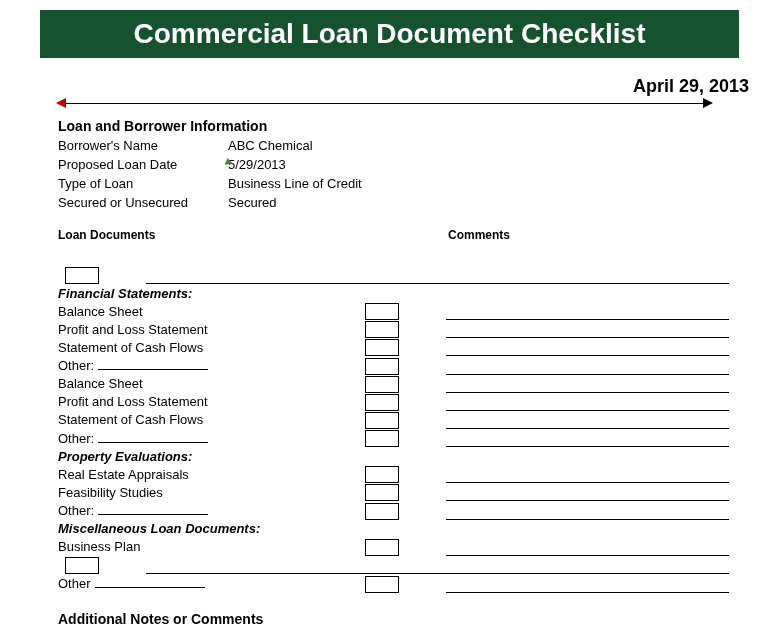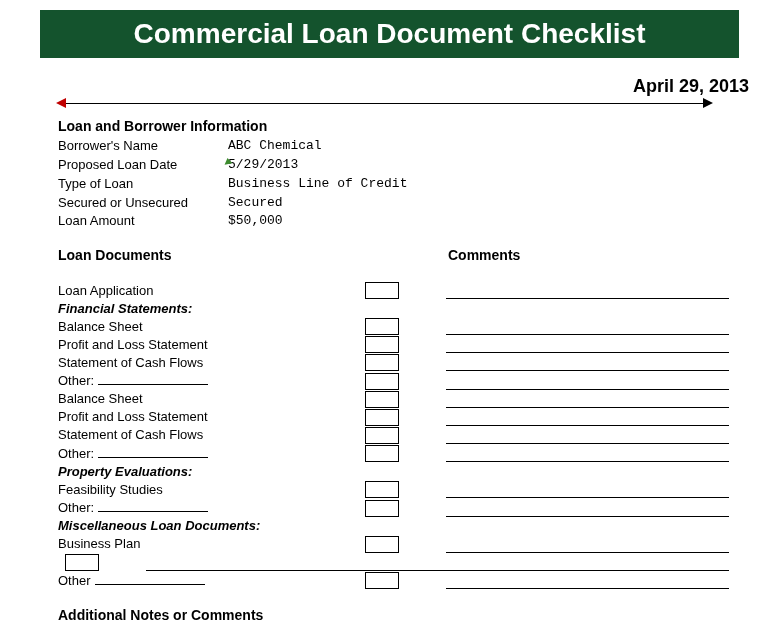--- a/index.html
+++ b/index.html
@@ -65,43 +65,42 @@
   }
   .kv-row {
     display: flex;
     line-height: 1.45;
   }
   .kv-label {
     width: 170px;
   }
   .kv-value {
     flex: 1;
-    font-family: Liberation Mono, monospace;
   }
   .green-tick {
     position: relative;
   }
   .green-tick::before {
     content: "";
     position: absolute;
     left: -4px;
     top: 2px;
     width: 0; height: 0;
     border-left: 4px solid transparent;
     border-right: 4px solid transparent;
     border-bottom: 6px solid #3c8b2e;
     transform: rotate(-10deg);
   }
   .spacer { height: 16px; }
 
   .columns-head {
     display: flex;
     font-weight: bold;
-    font-size: 14px;
-    margin-bottom: 18px;
+    font-size: 12px;
+    margin-bottom: 24px;
   }
   .col-left-head { width: 390px; }
   .col-right-head { flex: 1; }
 
   .item-row {
     display: flex;
     align-items: flex-end;
     line-height: 1.35;
     min-height: 18px;
   }
@@ -171,38 +170,31 @@
         <div class="kv-value green-tick">5/29/2013</div>
       </div>
       <div class="kv-row">
         <div class="kv-label">Type of Loan</div>
         <div class="kv-value">Business Line of Credit</div>
       </div>
       <div class="kv-row">
         <div class="kv-label">Secured or Unsecured</div>
         <div class="kv-value">Secured</div>
       </div>
-      <div class="kv-row">
-        <div class="kv-label">Loan Amount</div>
-        <div class="kv-value">$50,000</div>
-      </div>
     </div>
 
   <div class="spacer"></div>
 
   <div class="columns-head">
     <div class="col-left-head">Loan Documents</div>
     <div class="col-right-head">Comments</div>
   </div>
 
   <div id="rows-container">
       <div class="item-row">
-        <div class="item-label">
-          <span>Loan Application</span>
-        </div>
         <div class="check-col">
           <div class="check-box"></div>
         </div>
         <div class="comment-col">
           <div class="comment-line"></div>
         </div>
       </div>
       <div class="item-row">
         <div class="item-label subhead">
           <span>Financial Statements:</span>
@@ -302,20 +294,31 @@
       </div>
       <div class="item-row">
         <div class="item-label subhead">
           <span>Property Evaluations:</span>
         </div>
         <div class="check-col"></div>
         <div class="comment-col"></div>
       </div>
       <div class="item-row">
         <div class="item-label">
+          <span>Real Estate Appraisals</span>
+        </div>
+        <div class="check-col">
+          <div class="check-box"></div>
+        </div>
+        <div class="comment-col">
+          <div class="comment-line"></div>
+        </div>
+      </div>
+      <div class="item-row">
+        <div class="item-label">
           <span>Feasibility Studies</span>
         </div>
         <div class="check-col">
           <div class="check-box"></div>
         </div>
         <div class="comment-col">
           <div class="comment-line"></div>
         </div>
       </div>
       <div class="item-row">

